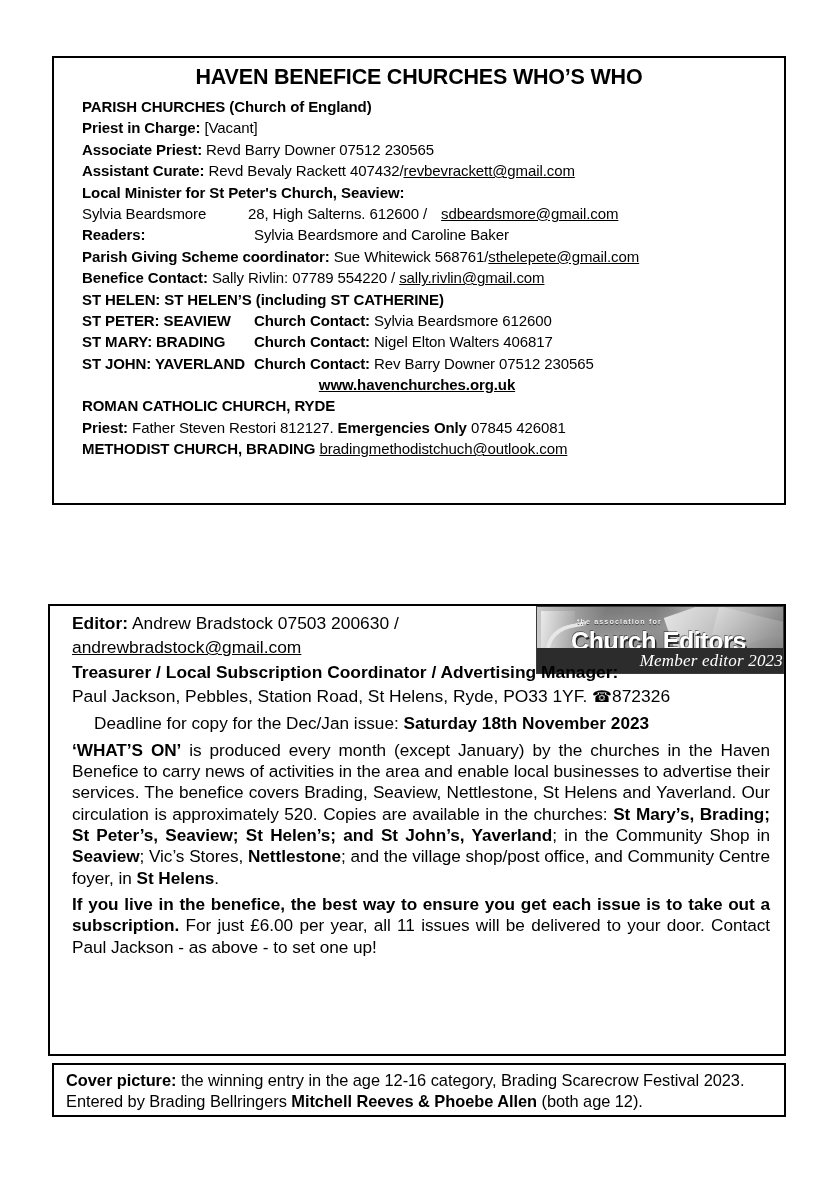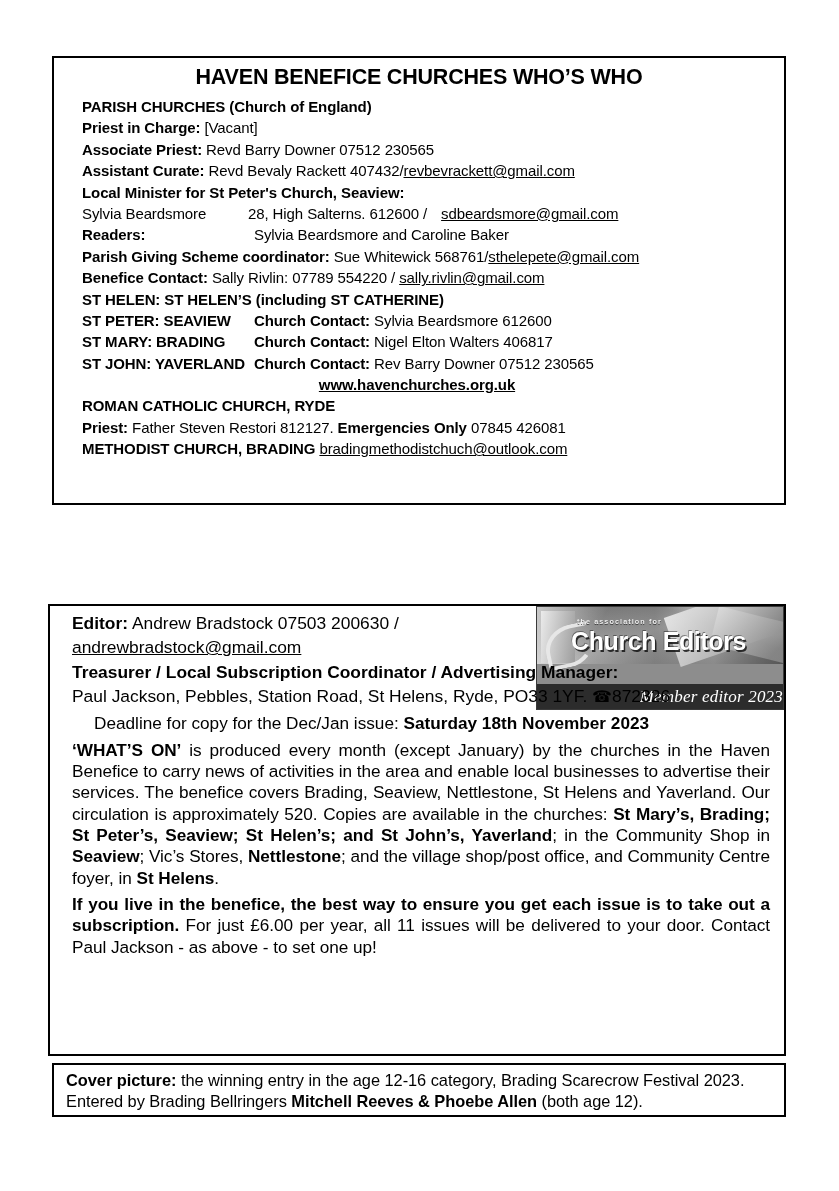--- a/index.html
+++ b/index.html
@@ -97,21 +97,21 @@
     white-space: nowrap;
   }
   .ed-narrow { max-width: 500px; }
 
   
   #logo {
     position: absolute;
     right: 0px;
     top: 0px;
     width: 248px;
-    height: 104px;
+    height: 68px;
     background: #8d8d8d;
     overflow: hidden;
     border: 1px solid #3a3a3a;
     box-sizing: border-box;
   }
   #logo .photo {
     position: absolute;
     left: 0; top: 0; right: 0; height: 57px;
     background:
       linear-gradient(118deg, rgba(255,255,255,0.62) 0%, rgba(255,255,255,0) 26%),

